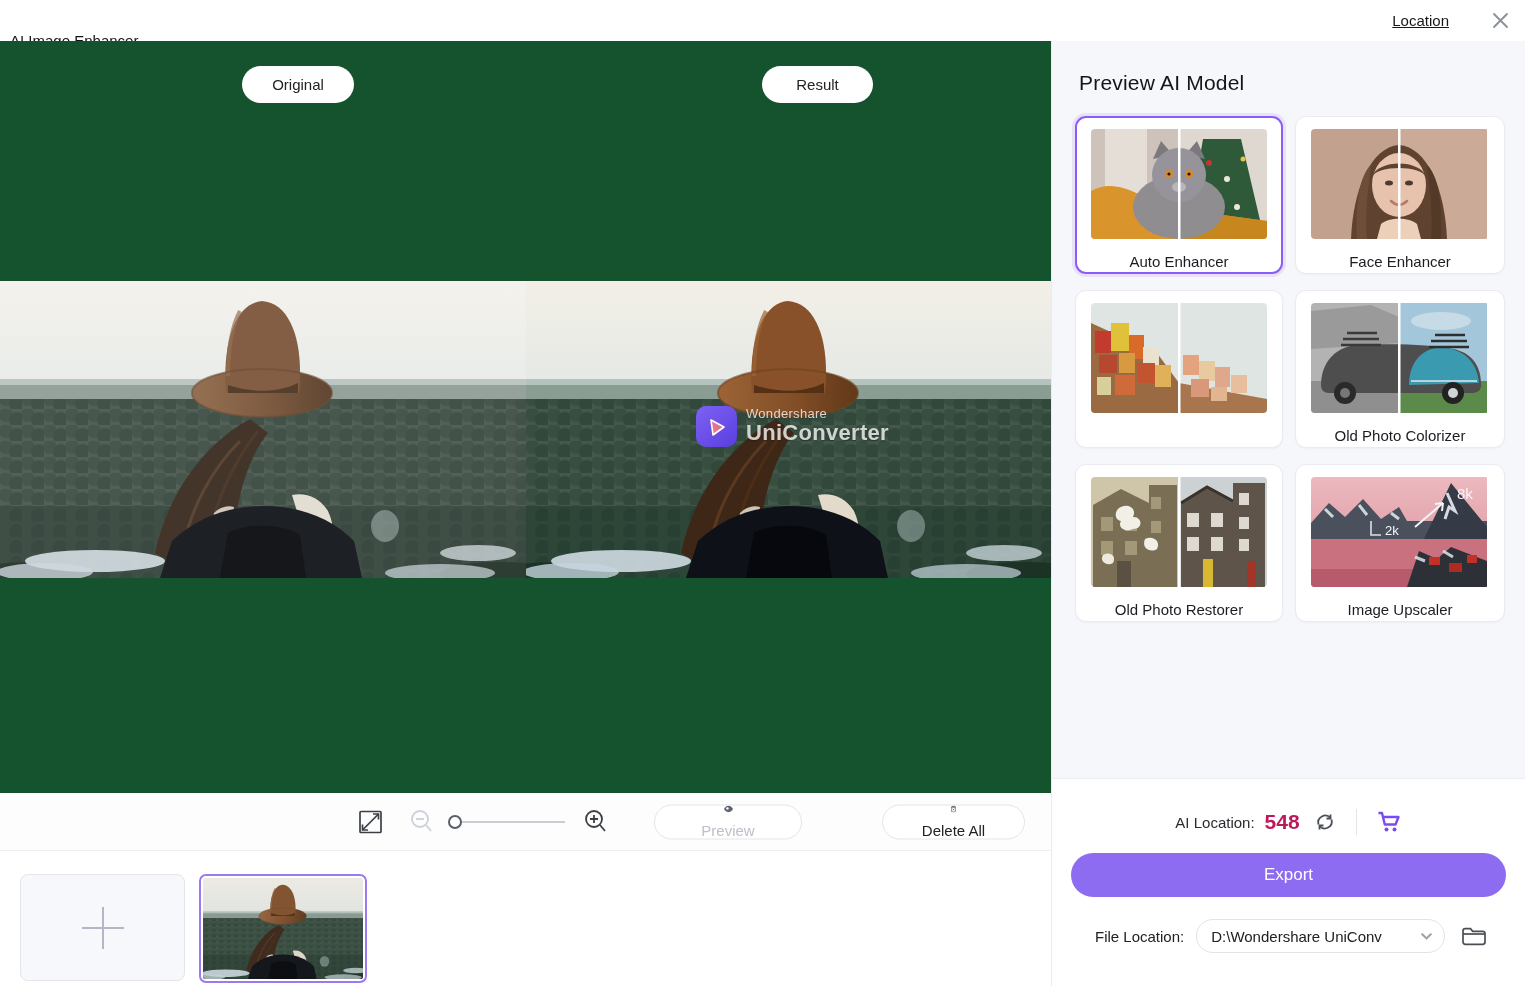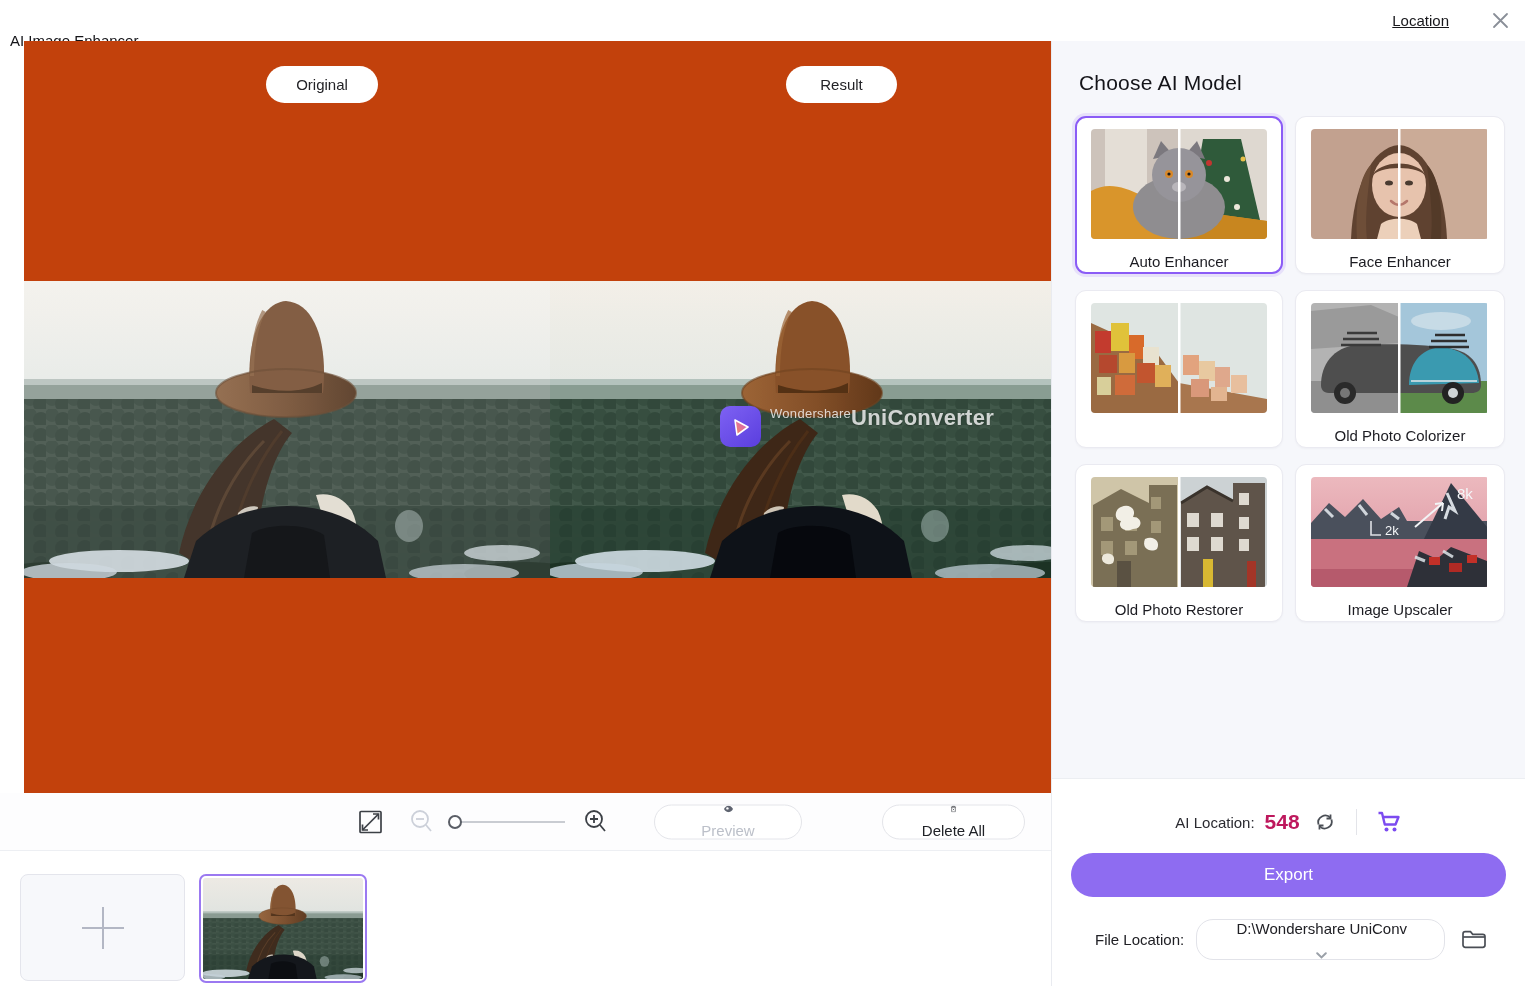--- a/index.html
+++ b/index.html
@@ -10,36 +10,36 @@
   .topbar { height:41px; display:flex; align-items:center; padding:0 14px 0 10px; background:#fff; }
   .topbar .title { font-size:15px; color:#141418;margin-top:39px; }
   .topbar .spacer { flex:1; }
   .topbar .feedback { font-size:15px; color:#17171b; text-decoration:underline; margin-right:40px; cursor:pointer; }
   .topbar .close { width:22px; height:22px; display:flex; align-items:center; justify-content:center; cursor:pointer; }
 
   .app { display:flex; height:945px; }
 
   
   .left { width:1052px; display:flex; flex-direction:column; border-right:1px solid #e9ebf0; }
-  .canvas { height:820px; background:#c2410c; position:relative; overflow:hidden;margin-left:24px; }
+  .canvas { height:820px; background:#14532d; position:relative; overflow:hidden; }
   .pill { position:absolute; top:25px; height:37px; background:#fff; border-radius:19px;
           display:flex; align-items:center; justify-content:center; font-size:15px; color:#232327; }
   .pill.original { left:242px; width:112px; }
   .pill.result  { left:762px; width:111px; }
 
   .photo-strip { position:absolute; left:0; top:240px; width:1052px; height:297px; display:flex; }
   .half { width:526px; height:297px; position:relative; }
   .half svg.scene-use { display:block; }
   .half.original svg.scene-use { filter:brightness(1.07) saturate(0.78) contrast(0.93); }
   .half.result  svg.scene-use { filter:saturate(1.12) contrast(1.05); }
 
   .watermark { position:absolute; left:170px; top:125px; display:flex; align-items:flex-start; gap:9px; }
   .wm-logo { width:41px; height:41px; border-radius:10px; background:linear-gradient(140deg,#7e62f3,#5a3ede);
              display:flex; align-items:center; justify-content:center; }
-  .wm-text { display:flex; flex-direction:row; color:rgba(255,255,255,.78); text-shadow:0 1px 2px rgba(0,0,0,.25); }
+  .wm-text { display:flex; flex-direction:column; color:rgba(255,255,255,.78); text-shadow:0 1px 2px rgba(0,0,0,.25); }
   .wm-top { font-size:13px; letter-spacing:.3px; }
   .wm-bottom { font-size:22px; font-weight:bold; margin-top:-1px; letter-spacing:.3px; }
 
   
   .toolbar { height:62px; position:relative; background:#fdfdfe; }
   .tb { position:absolute; top:50%; transform:translateY(-50%); display:flex; align-items:center;flex-direction:column; }
   .icon-btn { cursor:pointer; display:flex; align-items:center; }
   .slider-track { position:absolute; left:455px; top:50%; width:110px; height:2px; background:#c9ccd2; transform:translateY(-50%); }
   .slider-knob { position:absolute; left:448px; top:50%; transform:translateY(-50%); width:14px; height:14px;
                  border-radius:50%; background:#fff; border:2px solid #5a5e66; cursor:pointer; }
@@ -71,22 +71,22 @@
   .panel-bottom { height:208px; background:#fff; border-top:1px solid #eceef2; }
   .credits-row { margin-top:30px; display:flex; align-items:center; justify-content:center; gap:10px; }
   .credits-label { font-size:15px; color:#2a2a30; }
   .credits-value { font-size:21px; font-weight:bold; color:#be185d; }
   .v-div { width:1px; height:26px; background:#e3e4e9; margin:0 10px; }
   .export-btn { margin:18px auto 0; width:435px; height:44px; border:none; border-radius:22px;
                 background:#8e6cf1; color:#fff; font-size:17px; cursor:pointer;
                 display:flex; align-items:center; justify-content:center; font-family:"Liberation Sans", sans-serif; }
   .file-row { margin:22px 0 8px 43px; display:flex; align-items:center; gap:12px; }
   .file-label { font-size:15px; color:#202025; }
-  .file-select { width:249px; height:41px; border:1px solid #e2e3e9; border-radius:17px; background:#fff;
-                 display:flex; align-items:center; padding:0 12px 0 14px; cursor:pointer;flex-direction:column; }
+  .file-select { width:249px; height:34px; border:1px solid #e2e3e9; border-radius:17px; background:#fff;
+                 display:flex; align-items:center; padding:0 12px 0 14px; cursor:pointer; }
   .file-value { font-size:15px; color:#202025; white-space:nowrap; overflow:hidden; flex:1; }
   .folder-btn { cursor:pointer; display:flex; margin-left:4px; }
 </style>
 </head>
 <body>
 
 <svg width="0" height="0" style="position:absolute" aria-hidden="true">
   <defs>
     <linearGradient id="skyG" x1="0" y1="0" x2="0" y2="1">
       <stop offset="0" stop-color="#edeae4"></stop>
@@ -237,21 +237,21 @@
       <div class="thumb">
         <svg width="160" height="101" viewBox="0 0 526 297" preserveAspectRatio="xMidYMid slice">
             <use href="#scene"></use>
           </svg>
       </div>
     </div>
   </div>
 
   <div class="panel">
     <div class="panel-top">
-      <div class="panel-title">Choose AI Model</div>
+      <div class="panel-title">Preview AI Model</div>
 
       <div class="cards">
 
         <div class="card selected">
           <div class="art">
             <svg width="176" height="110" viewBox="0 0 176 110">
               <rect width="88" height="110" fill="#cdc3bb"></rect>
                 <rect x="14" width="42" height="72" fill="#e4ded6"></rect>
               <rect x="88" width="88" height="110" fill="#ded8d0"></rect>
               <path d="M112,10 L96,104 L172,104 L150,10 Z" fill="#2f5a3a"></path>

